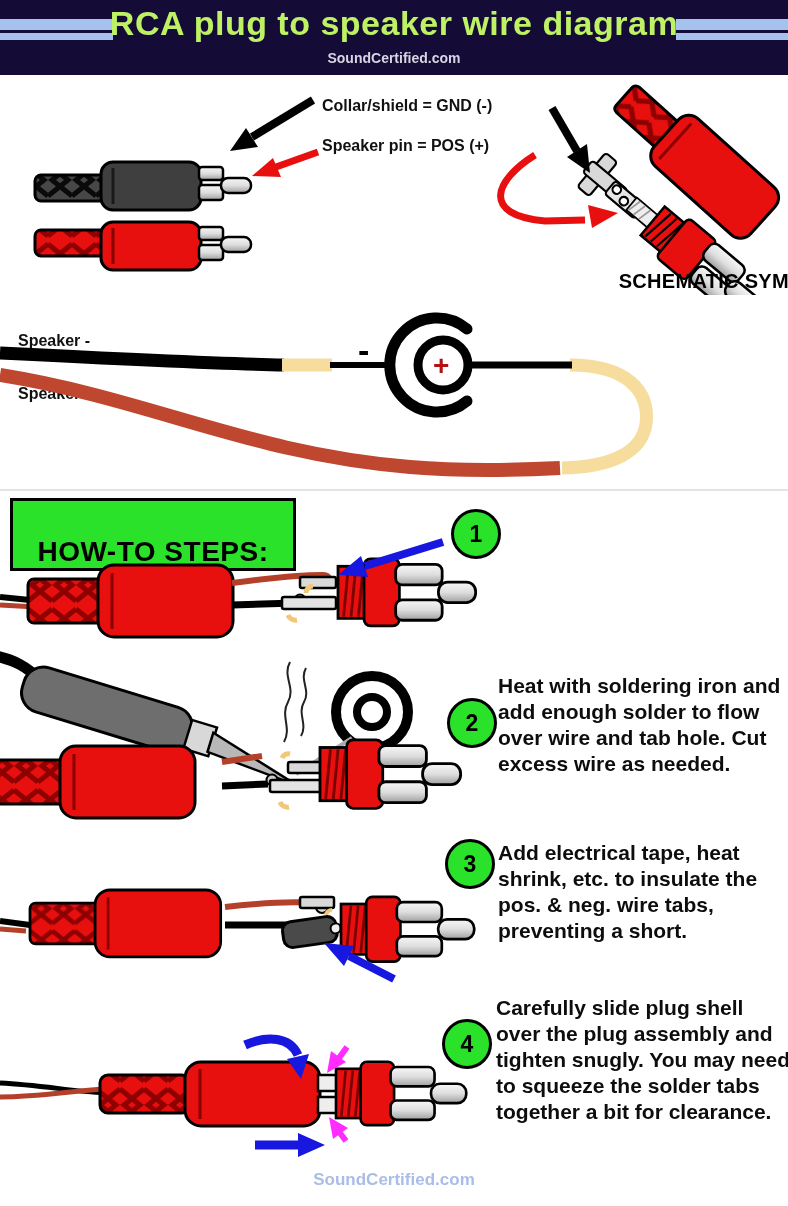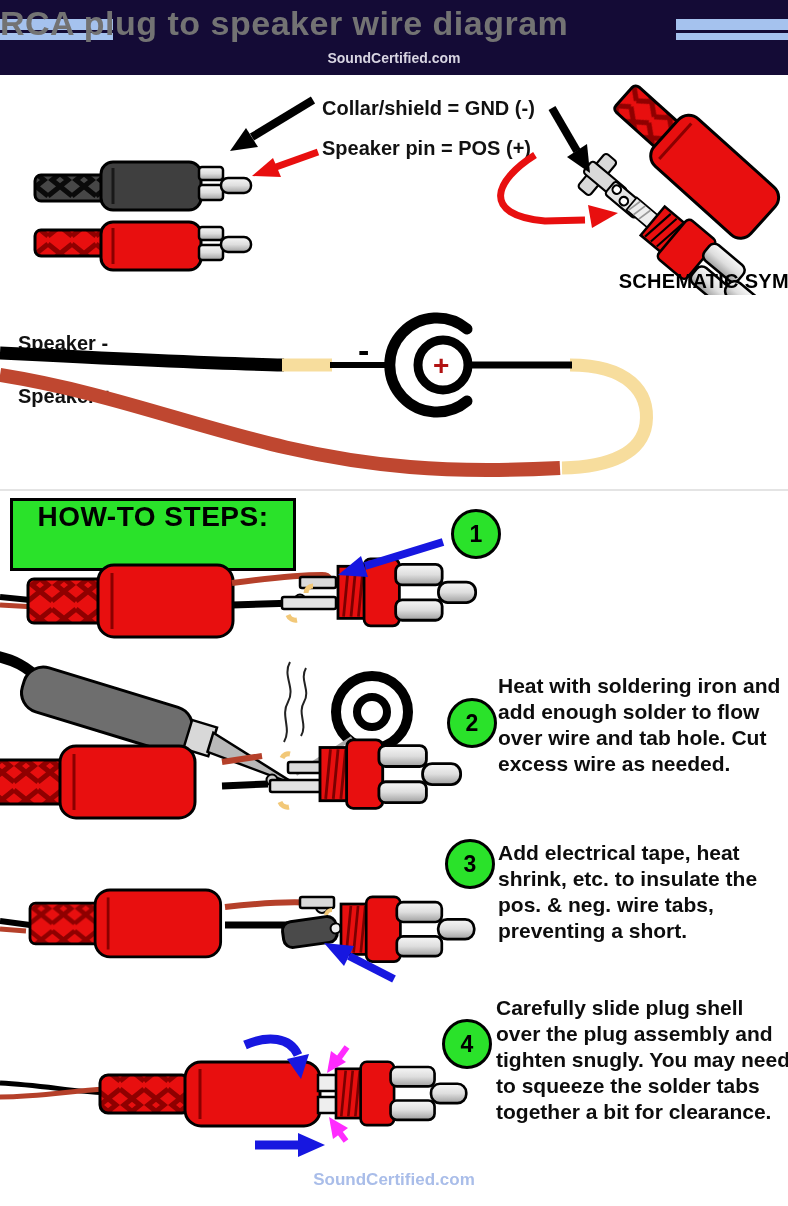--- a/index.html
+++ b/index.html
@@ -1,34 +1,34 @@
 <!DOCTYPE html>
 <html><head>
 <meta charset="utf-8">
 <style>
   html,body{margin:0;padding:0;background:#fff;}
   .page{position:relative;width:788px;height:1206px;background:#fff;overflow:hidden;
         font-family:"Liberation Sans",sans-serif;}
   
   .hdr{position:absolute;left:0;top:0;width:788px;height:75px;background:#140b36;}
-  .hdr-title{position:absolute;left:0;top:4px;width:788px;
-             color:#737373;font-size:34px;font-weight:800;letter-spacing:.5px;}
+  .hdr-title{position:absolute;left:0;top:4px;width:788px;text-align:center;
+             color:#bef264;font-size:34px;font-weight:800;letter-spacing:.5px;}
   .hdr-sub{position:absolute;left:0;top:50px;width:788px;text-align:center;
            color:#d8d5e2;font-size:14px;font-weight:700;}
   .stripe{position:absolute;background:#a5c2ee;}
   
-  .lbl{position:absolute;font-weight:800;font-size:20px;color:#111;white-space:nowrap;}
+  .lbl{position:absolute;font-weight:800;font-size:16px;color:#111;white-space:nowrap;}
   .schem-title{position:absolute;left:0;top:270px;width:788px;text-align:right;
                font-weight:800;font-size:20px;color:#000;letter-spacing:.3px;margin-left:44px;}
   .sym{position:absolute;font-weight:800;line-height:1;}
   
   .divider{position:absolute;left:0;top:489px;width:788px;height:2px;background:#e4e4e4;}
   
   .banner{position:absolute;left:10px;top:498px;width:286px;height:73px;box-sizing:border-box;
-          background:#2ae22a;border:3px solid #000;display:flex;align-items:flex-start;justify-content:center;
+          background:#2ae22a;border:3px solid #000;display:flex;align-items:flex-end;justify-content:center;
           font-weight:800;font-size:28px;color:#000;letter-spacing:.5px;}
   
   .stepnum{position:absolute;width:44px;height:44px;border-radius:50%;background:#2ae22a;
            border:3px solid #000;display:flex;align-items:center;justify-content:center;
            font-weight:800;font-size:23px;color:#000;}
   
   .steptext{position:absolute;font-weight:700;font-size:21px;line-height:26px;color:#0d0d0d;}
   .footer{position:absolute;left:0;top:1170px;width:788px;text-align:center;
           font-weight:700;font-size:17px;color:#a9bde9;}
   svg{position:absolute;display:block;}

